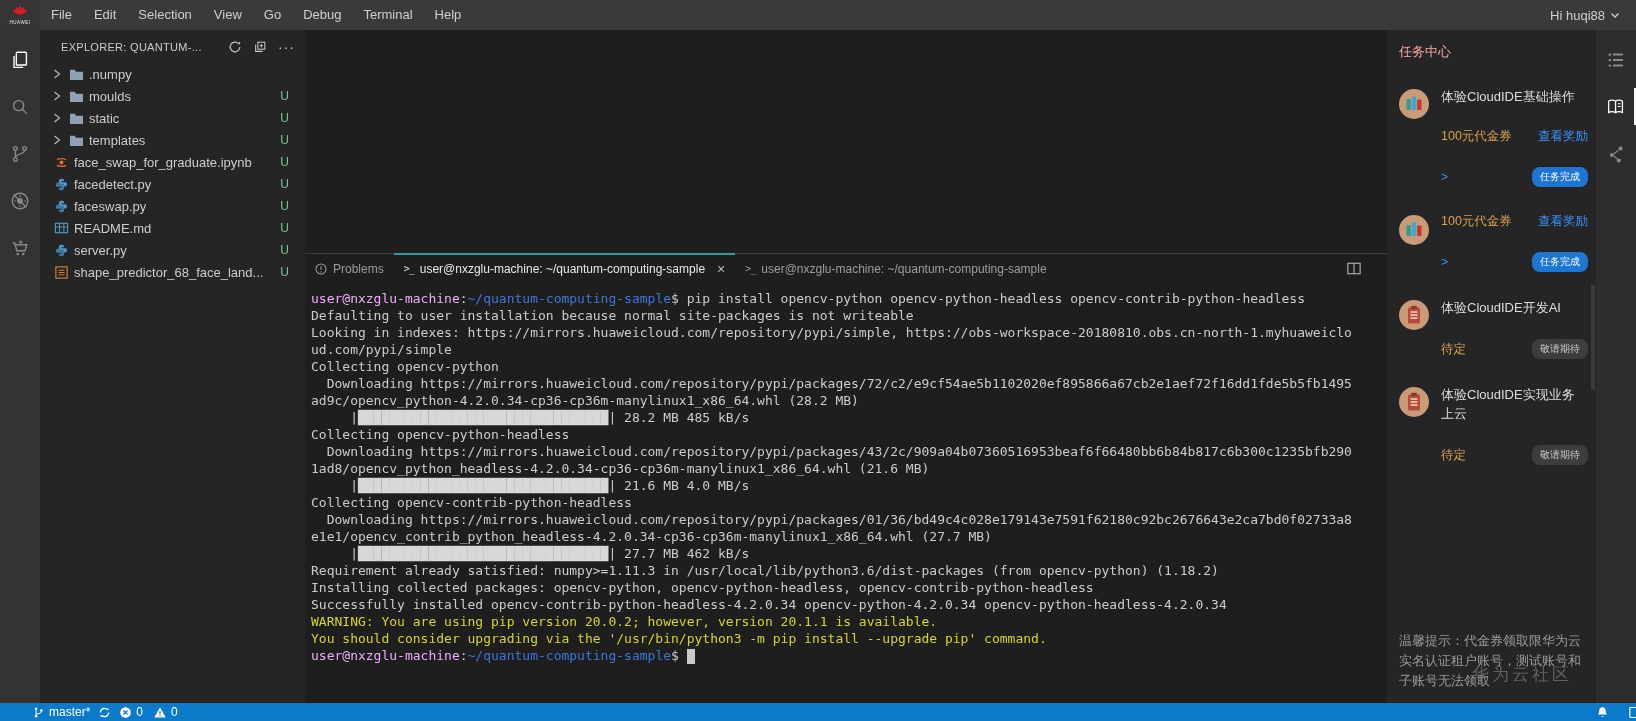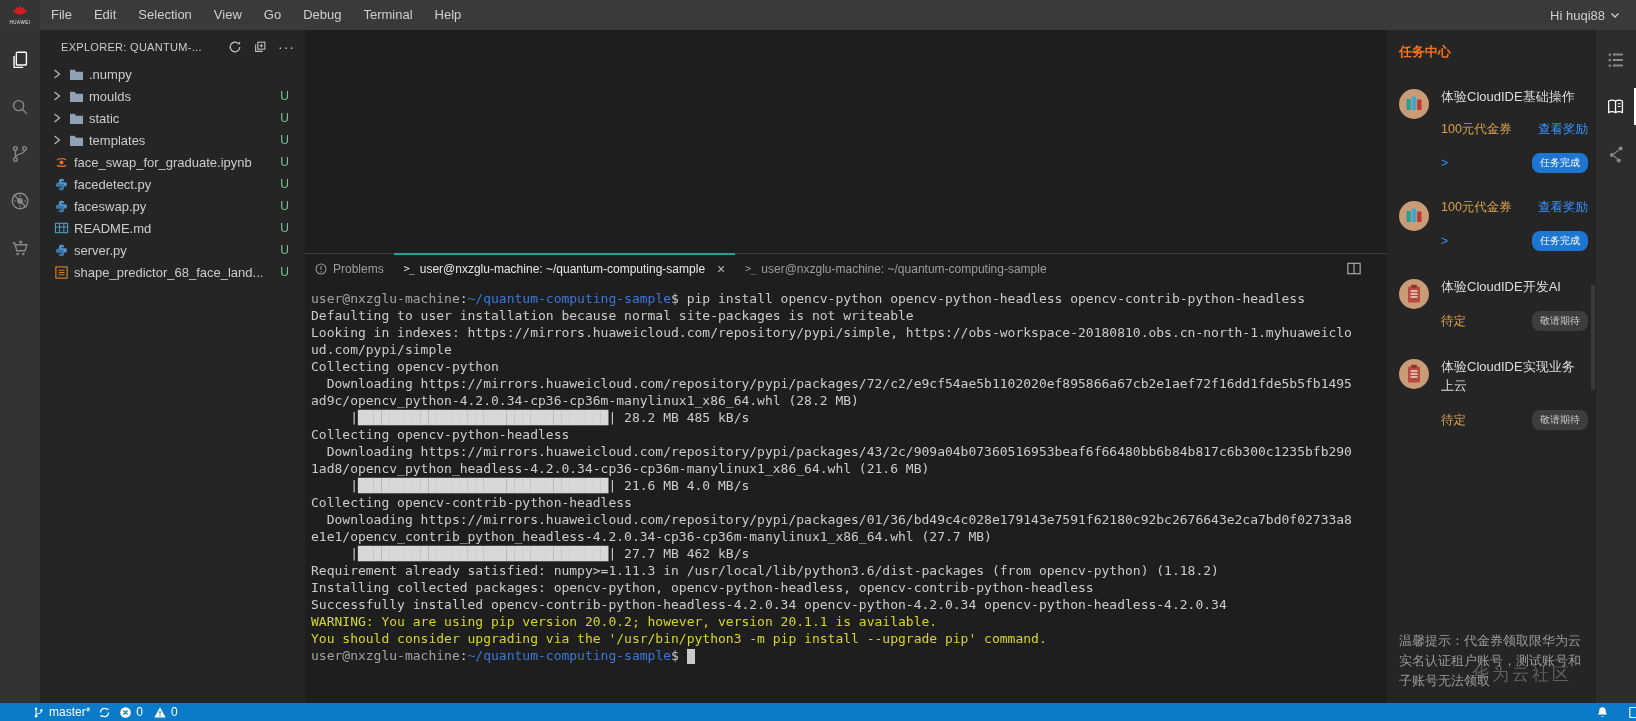--- a/index.html
+++ b/index.html
@@ -43,30 +43,30 @@
   .tabs-row{height:29px;display:flex;align-items:stretch;}
   .panel-tab{display:flex;align-items:center;gap:6px;padding:0 10px;font-size:12px;color:#9d9d9d;position:relative;cursor:pointer;white-space:nowrap;}
   .panel-tab.active{color:#e7e7e7;}
   .panel-tab.active::before{content:"";position:absolute;left:0;right:0;top:-1px;height:2px;background:#2aa198;}
   .panel-tab .ticon{font-family:"DejaVu Sans Mono",monospace;font-size:10px;letter-spacing:-1px;}
   .panel-tab .close{margin-left:6px;color:#bbb;font-size:14px;line-height:1;}
   .split-btn{margin-left:auto;margin-right:26px;display:flex;align-items:center;color:#bdbdbd;cursor:pointer;}
   .term{position:absolute;top:29px;left:0;right:0;bottom:0;padding:7px 0 0 6px;overflow:hidden;
         font-family:"DejaVu Sans Mono","Liberation Mono",monospace;font-size:13px;line-height:17px;
         white-space:pre;color:#cccccc;}
-  .tg{color:#a3a3a3;} .tb{color:#3b78d8;} .ty{color:#d6d62a;} .tbar{color:#d8d8d8;}
+  .tg{color:#f0abfc;} .tb{color:#3b78d8;} .ty{color:#d6d62a;} .tbar{color:#d8d8d8;}
   .cursor{display:inline-block;width:8px;height:15px;background:#c9c9c9;vertical-align:middle;}
 
   
   .rightpanel{position:absolute;left:1387px;top:30px;width:209px;bottom:18px;background:#252526;z-index:4;}
-  .rp-title{padding:13px 0 0 12px;color:#f97316;font-weight:bold;}
+  .rp-title{padding:13px 0 0 12px;color:#fca5a5;}
   .task-card{margin:26px 8px 0 12px;position:relative;padding-left:42px;}
   .task-icon{position:absolute;left:0;top:2px;width:30px;height:30px;}
   .task-title{color:#dddddd;line-height:19px;max-width:140px;}
-  .t-row{display:flex;justify-content:space-between;align-items:center;margin-top:15px;font-size:12.5px;}
+  .t-row{display:flex;justify-content:space-between;align-items:center;margin-top:22px;font-size:12.5px;}
   .reward{color:#d9a24d;}
   .reward-link{color:#3794ff;cursor:pointer;}
   .expander{color:#3794ff;font-size:12px;cursor:pointer;}
   .btn{font-size:10px;padding:3px 8px;border-radius:8px;cursor:pointer;}
   .btn.primary{background:#1d76d2;color:#fff;}
   .btn.disabled{background:#3d3d3d;color:#c8c8c8;}
   .rp-note{position:absolute;left:12px;right:5px;bottom:12px;color:#9b9b9b;line-height:20px;}
   .rp-scrollthumb{position:absolute;right:1px;top:255px;width:4px;height:105px;background:#4a4a4a;opacity:.6;}
   .watermark{position:absolute;left:1472px;top:663px;font-size:17px;color:#9a9a9a;opacity:.5;letter-spacing:3px;z-index:6;white-space:nowrap;}
 

